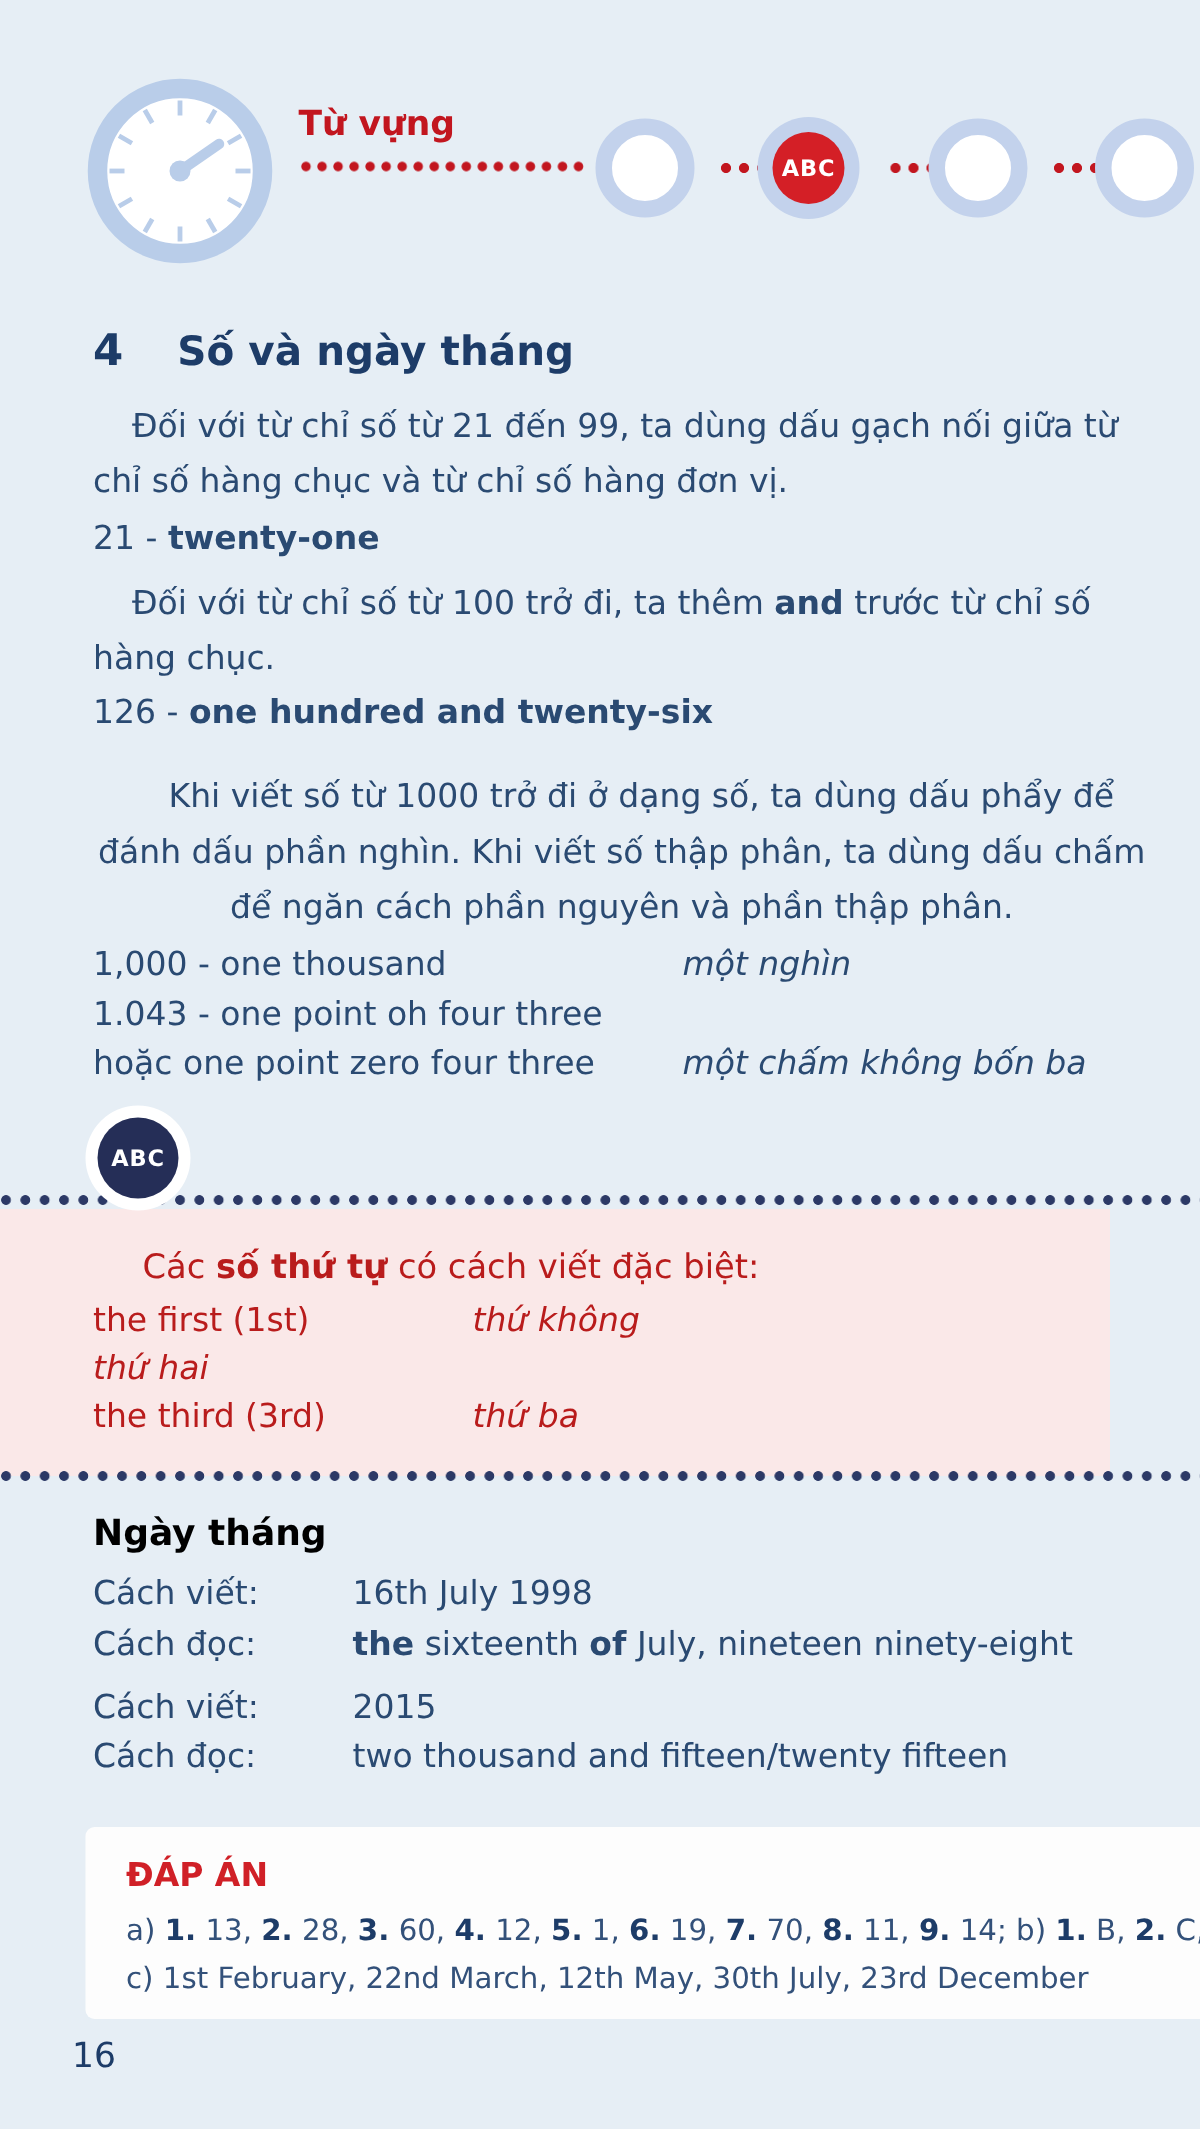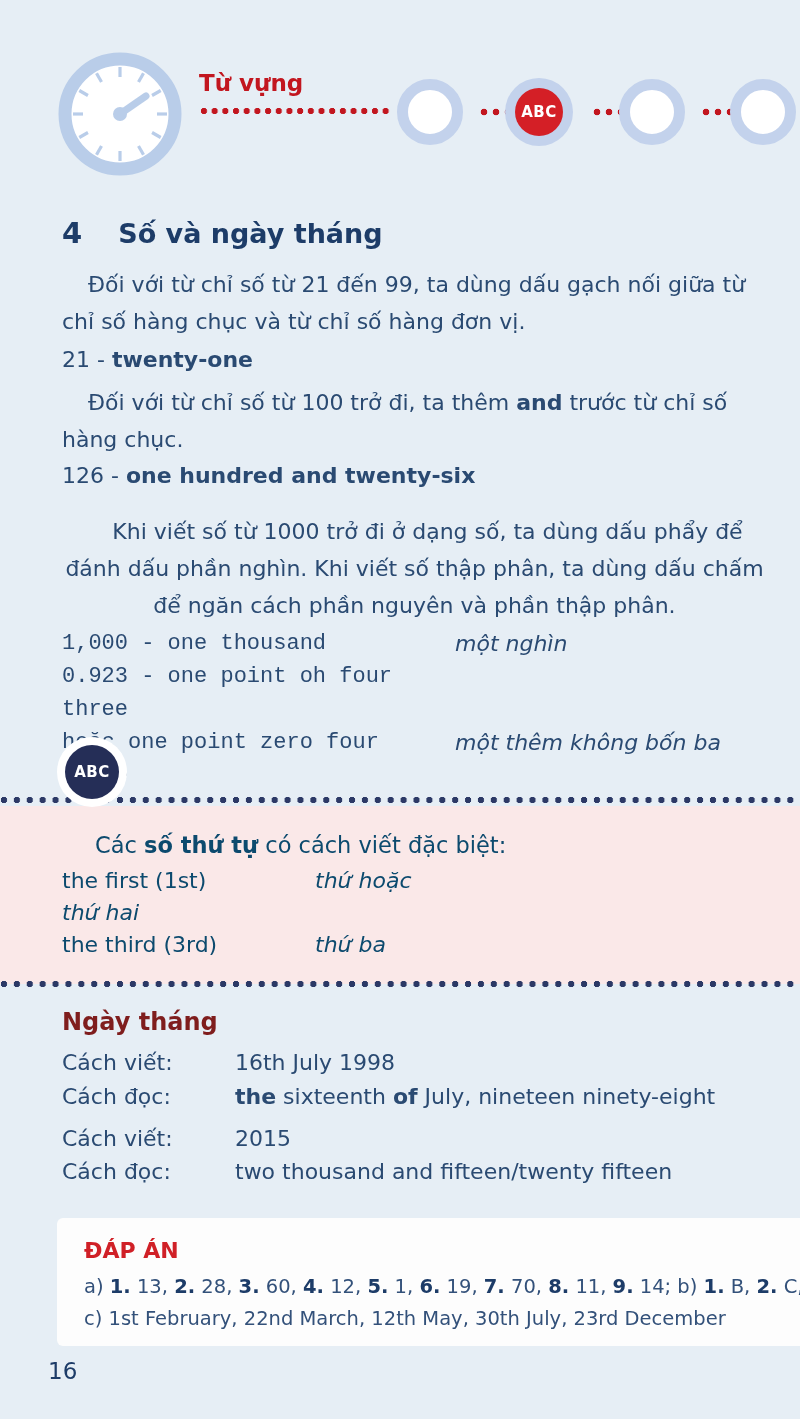--- a/index.html
+++ b/index.html
@@ -28,41 +28,41 @@
     color:#fff;font-weight:bold;font-size:15px;letter-spacing:.5px;}
 
   
   .section-head{left:62px;top:216px;color:#1d3c68;}
   .section-head .num{font-size:29px;font-weight:bold;margin-right:36px;}
   .section-head .ttl{font-size:27px;font-weight:bold;}
   .para{left:62px;font-size:22px;line-height:37px;text-indent:26px;}
   .exline{left:62px;font-size:22px;}
   .extable{left:62px;top:627px;font-size:22px;line-height:33px;width:700px;}
   .exrow{display:flex;}
-  .exrow .en{width:393px;flex:none;font-family:Liberation Mono, monospace;}
+  .exrow .en{width:393px;flex:none;}
   .exrow .vi{font-style:italic;}
 
   
   .navy-dotline{left:0;right:0;height:8px;
     background-image:radial-gradient(circle at 4px 4px,#2c3966 3px,rgba(0,0,0,0) 3.5px);
     background-size:12.9px 8px;background-repeat:repeat-x;z-index:1;}
   .abc-badge{left:65px;top:745px;width:54px;height:54px;border-radius:50%;
     background:#252e57;box-shadow:0 0 0 8px #ffffff;z-index:2;
     display:flex;align-items:center;justify-content:center;
     color:#fff;font-weight:bold;font-size:15px;letter-spacing:.5px;}
 
   
-  .pink-panel{left:0;top:806px;width:800px;height:178px;background:#fae8e8;color:#0c4a6e;}
+  .pink-panel{left:0;top:806px;width:740px;height:178px;background:#fae8e8;color:#b91c1c;}
   .pink-heading{position:absolute;left:95px;top:26px;font-size:22.5px;}
   .ordrow{position:absolute;left:62px;font-size:22px;display:flex;}
   .ordrow .en{width:253px;flex:none;}
   .ordrow .vi{font-style:italic;}
 
   
-  .dates-heading{left:62px;top:1008px;font-size:24px;font-weight:bold;color:#7f1d1d;}
+  .dates-heading{left:62px;top:1008px;font-size:24px;font-weight:bold;color:#000000;}
   .daterow{left:62px;font-size:22px;display:flex;}
   .daterow .lbl{width:173px;flex:none;}
 
   
   .answers-box{left:35px;top:1218px;width:795px;height:128px;background:#fdfdfd;border-radius:6px;margin-left:22px;}
   .answers-heading{position:absolute;left:27px;top:20px;color:#d02027;font-size:22px;font-weight:bold;}
   .ans-line{position:absolute;left:27px;font-size:19.5px;white-space:nowrap;color:#33517a;}
   .ans-line .b{color:#1d3c68;}
 
   .page-number{left:48px;top:1358px;font-size:23px;font-weight:normal;color:#1d3c68;}
@@ -114,37 +114,37 @@
 <div class="abs exline" style="top:463px;"><span>126 - </span><span class="b">one hundred and twenty-six</span></div>
 
 <div class="abs para" style="top:513px;width:705px;text-align:center;">Khi viết số từ 1000 trở đi ở dạng số, ta dùng dấu phẩy để đánh dấu phần nghìn. Khi viết số thập phân, ta dùng dấu chấm để ngăn cách phần nguyên và phần thập phân.</div>
 
 <div class="abs extable">
   <div class="exrow">
     <span class="en">1,000 - one thousand</span>
     <span class="vi">một nghìn</span>
   </div>
   <div class="exrow">
-    <span class="en">0.923 - one point oh four three</span>
+    <span class="en">1.043 - one point oh four three</span>
     <span class="vi"></span>
   </div>
   <div class="exrow">
     <span class="en">hoặc one point zero four three</span>
-    <span class="vi">một thêm không bốn ba</span>
+    <span class="vi">một chấm không bốn ba</span>
   </div>
 </div>
 
 <div class="abs navy-dotline" style="top:796px;"></div>
 <div class="abs abc-badge">ABC</div>
 
 <div class="abs pink-panel">
   <div class="pink-heading"><span>Các </span><span class="b">số thứ tự</span><span> có cách viết đặc biệt:</span></div>
   <div class="ordrow" style="top:62px;justify-content:center;">
     <span class="en">the first (1st)</span>
-    <span class="vi">thứ hoặc</span>
+    <span class="vi">thứ không</span>
   </div>
   <div class="ordrow" style="top:94px;">
     <span class="vi">thứ hai</span>
   </div>
   <div class="ordrow" style="top:126px;">
     <span class="en">the third (3rd)</span>
     <span class="vi">thứ ba</span>
   </div>
 </div>
 <div class="abs navy-dotline" style="top:980px;"></div>

